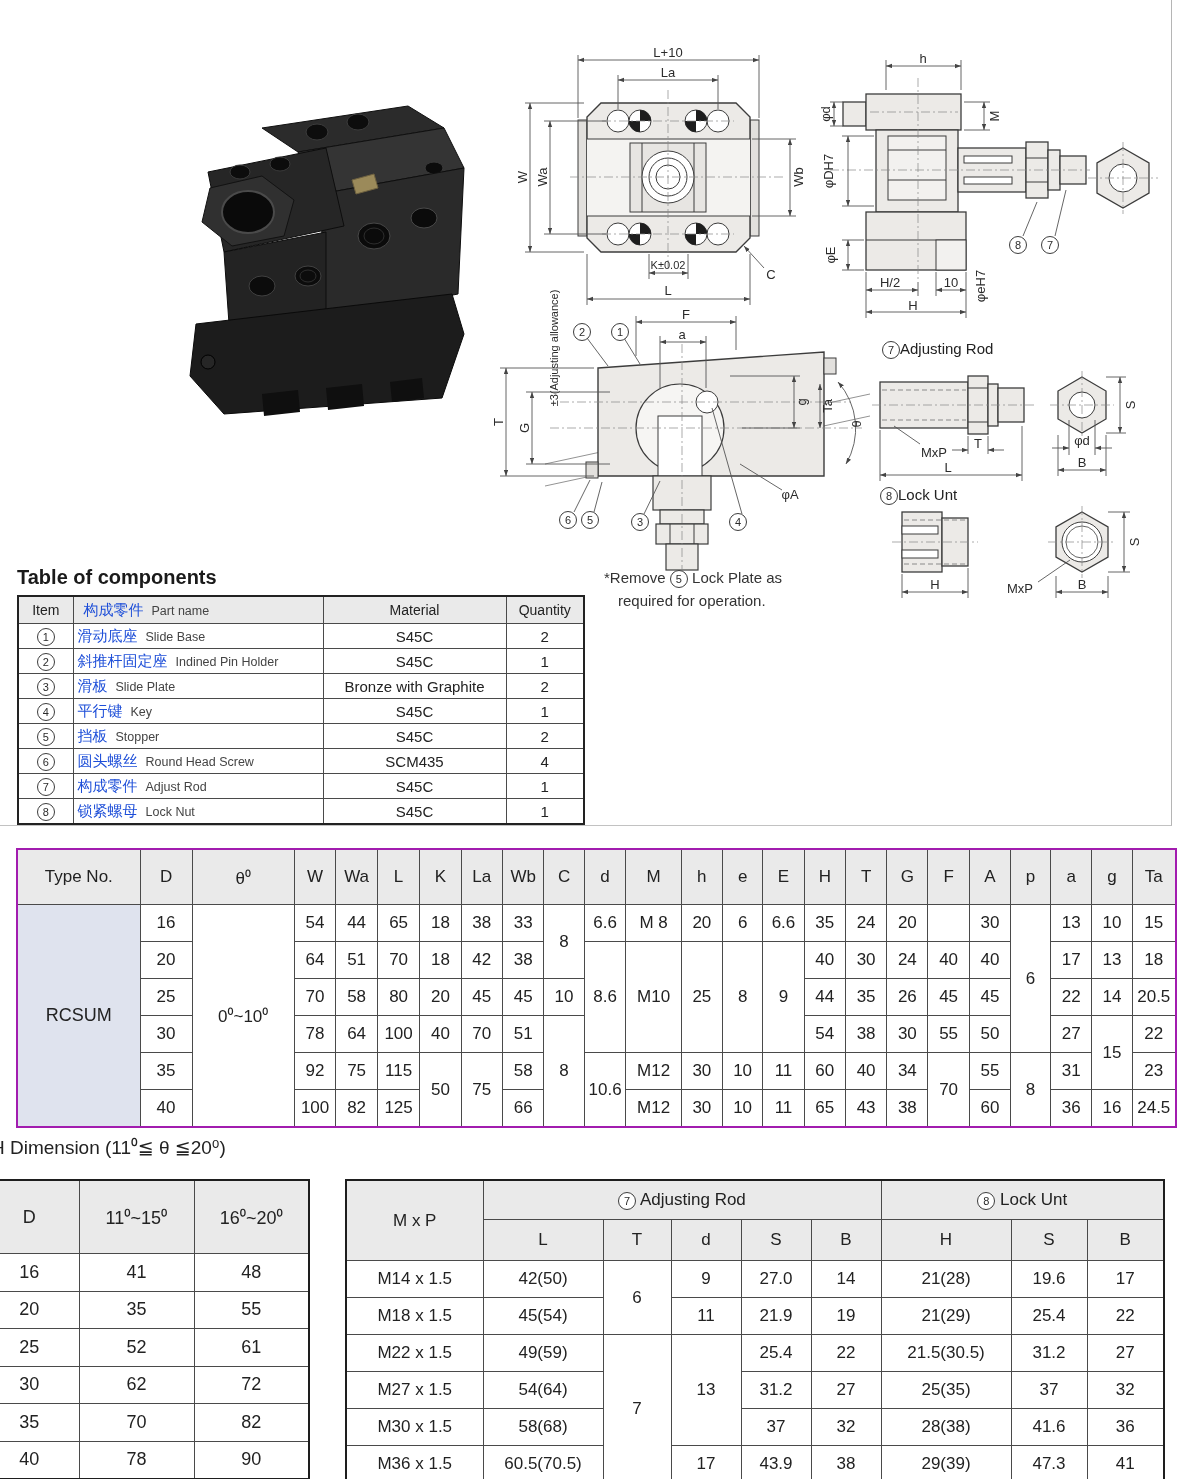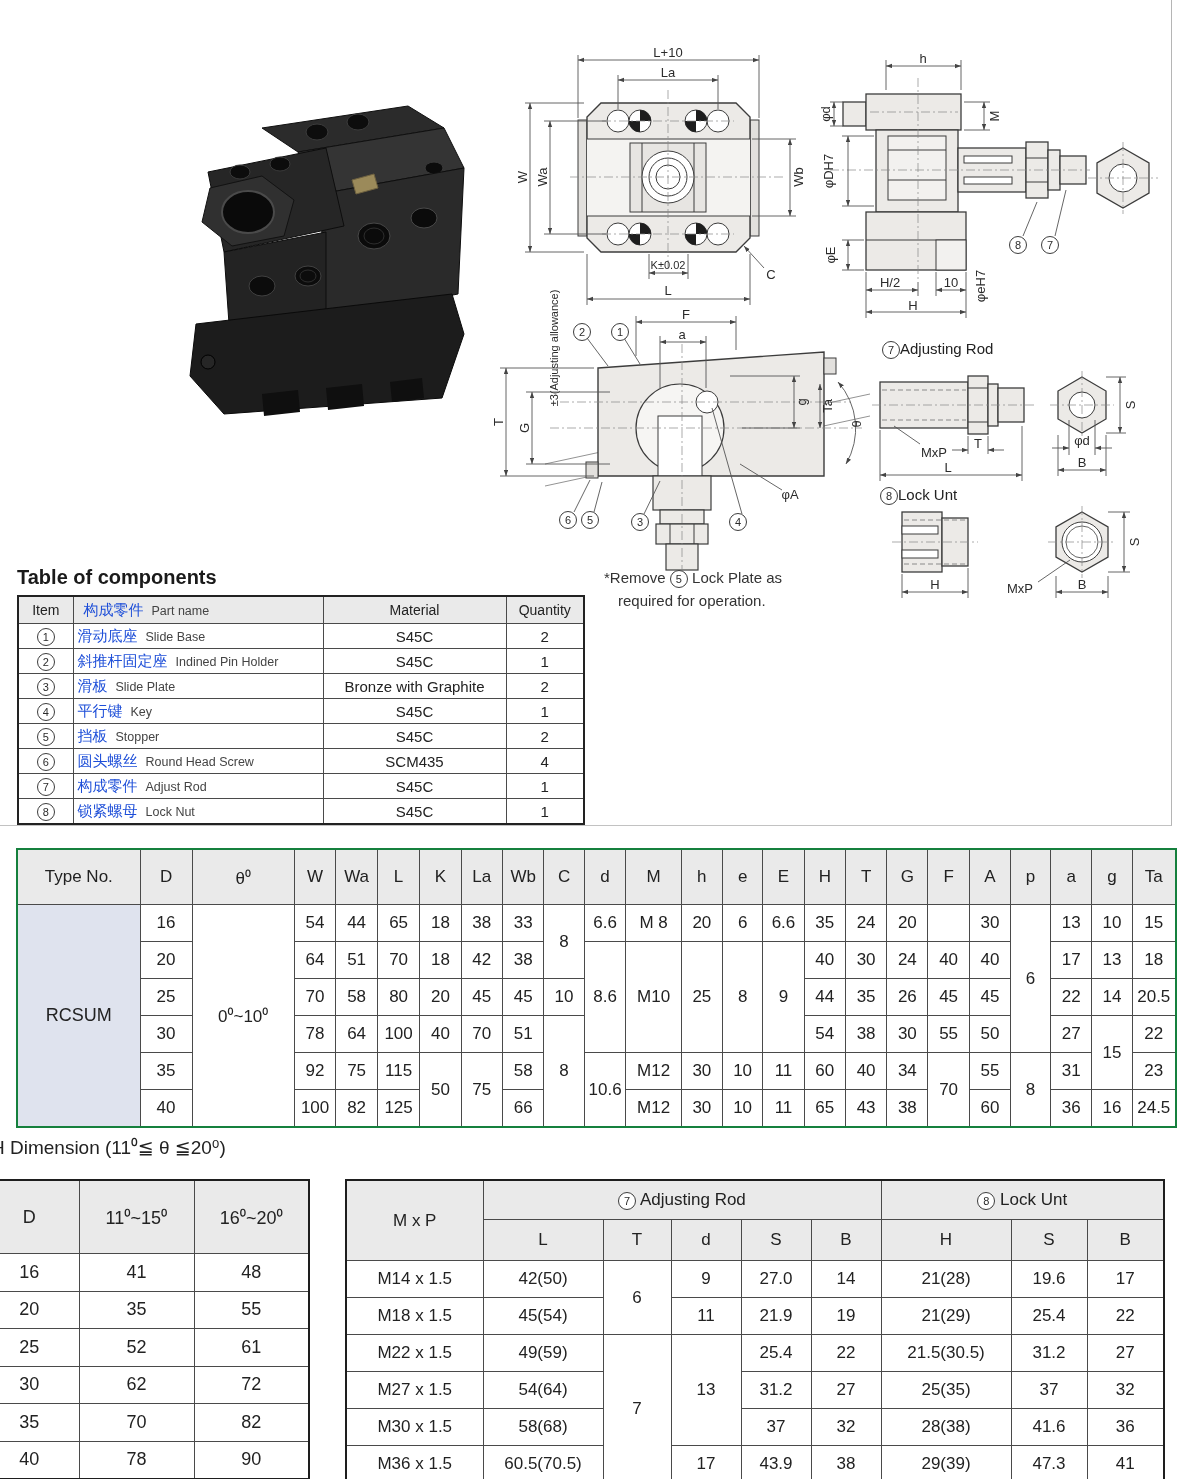--- a/index.html
+++ b/index.html
@@ -26,21 +26,21 @@
   #comp-table{position:absolute;left:17px;top:595px;border-collapse:collapse;table-layout:fixed;}
   #comp-table th,#comp-table td{border:1px solid #4a4a4a;padding:0 4px;overflow:hidden;white-space:nowrap;}
   #comp-table{border:2px solid #222;}
   #comp-table th{background:#eaeaea;font-weight:normal;font-size:14px;height:26px;}
   #comp-table td{height:24px;font-size:15px;text-align:center;}
   #comp-table td.nm{text-align:left;}
   .cn{font-size:15px;color:#1d4ed8;}
   .en{font-size:12.5px;color:#444;padding-left:8px;}
   
   #dim-table{position:absolute;left:16px;top:848px;border-collapse:collapse;table-layout:fixed;
-             border:2px solid #15803d;}
+             border:2px solid #a21caf;}
   #dim-table th,#dim-table td{border:1px solid #4a4a4a;text-align:center;padding:0;overflow:hidden;}
   #dim-table th{background:#eaeaea;font-weight:normal;font-size:17px;height:54px;}
   #dim-table td{font-size:17px;height:36px;background:#fff;}
   #dim-table td.typecell{background:#dfe3ee;font-size:18px;}
   
   #hdim-title{position:absolute;left:-9px;top:1134px;font-size:19px;color:#222;}
   #hdim-table{position:absolute;left:-22px;top:1179px;border-collapse:collapse;table-layout:fixed;
               border:2px solid #1e1e1e;}
   #hdim-table th,#hdim-table td{border:1px solid #4a4a4a;text-align:center;overflow:hidden;}
   #hdim-table th{background:#eaeaea;font-weight:normal;font-size:18px;height:70px;}

